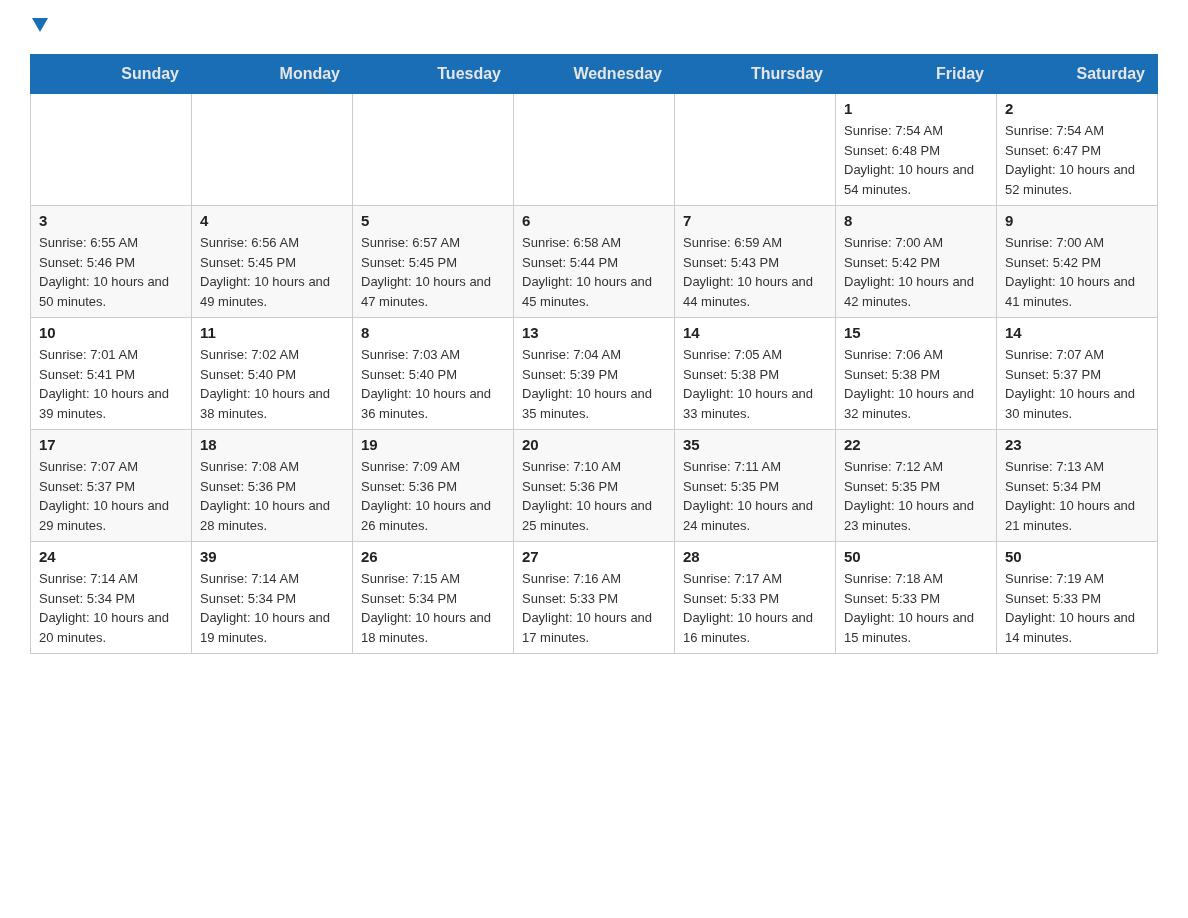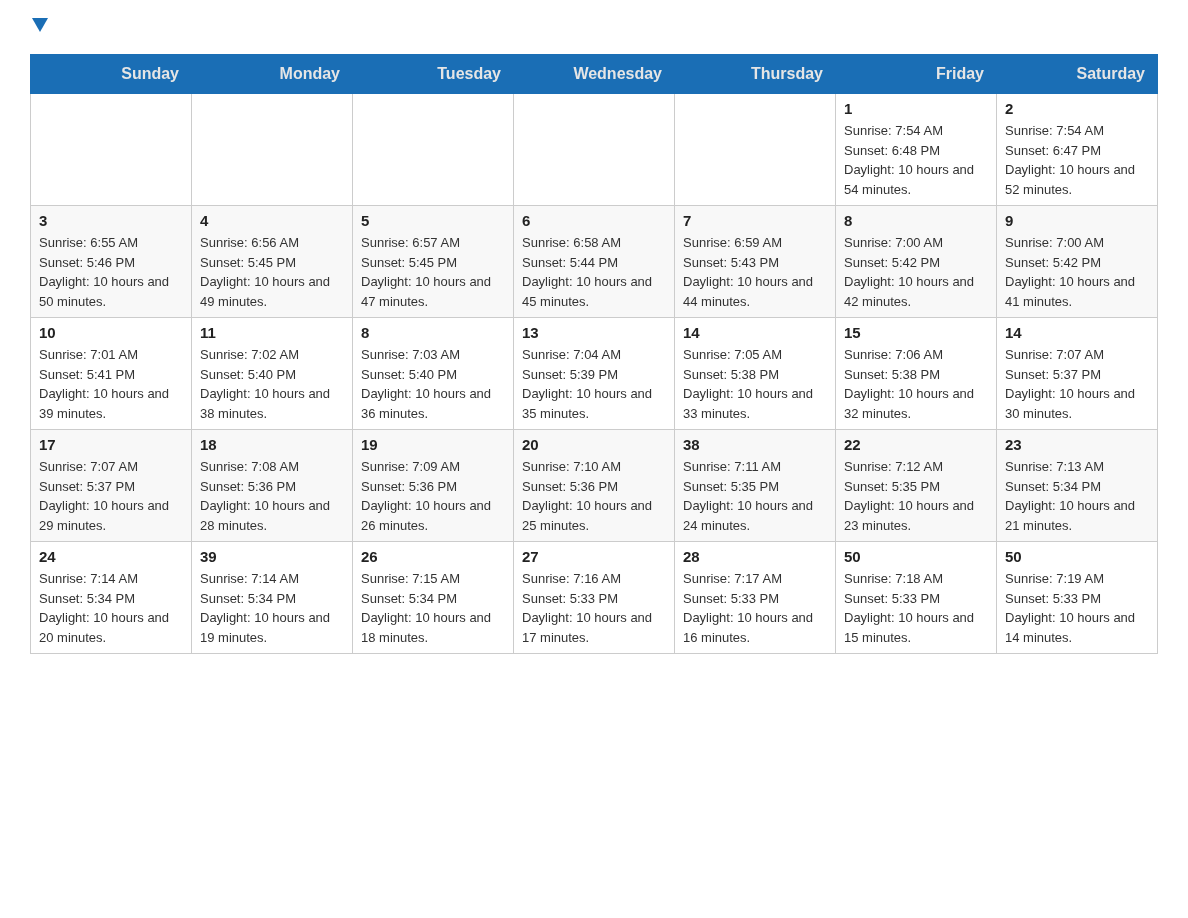--- a/index.html
+++ b/index.html
@@ -218,21 +218,21 @@
         </td>
         <td>
           <span class="day-number">19</span>
           <div class="day-info">Sunrise: 7:09 AM<br>Sunset: 5:36 PM<br>Daylight: 10 hours and 26 minutes.</div>
         </td>
         <td>
           <span class="day-number">20</span>
           <div class="day-info">Sunrise: 7:10 AM<br>Sunset: 5:36 PM<br>Daylight: 10 hours and 25 minutes.</div>
         </td>
         <td>
-          <span class="day-number">38</span>
+          <span class="day-number">35</span>
           <div class="day-info">Sunrise: 7:11 AM<br>Sunset: 5:35 PM<br>Daylight: 10 hours and 24 minutes.</div>
         </td>
         <td>
           <span class="day-number">22</span>
           <div class="day-info">Sunrise: 7:12 AM<br>Sunset: 5:35 PM<br>Daylight: 10 hours and 23 minutes.</div>
         </td>
         <td>
           <span class="day-number">23</span>
           <div class="day-info">Sunrise: 7:13 AM<br>Sunset: 5:34 PM<br>Daylight: 10 hours and 21 minutes.</div>
         </td>

